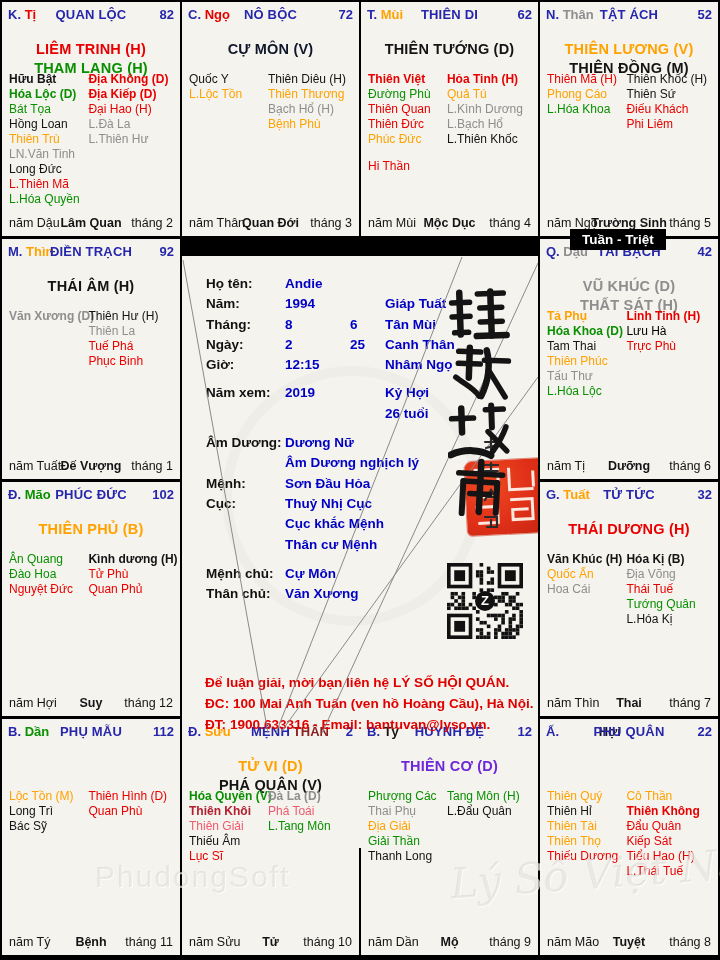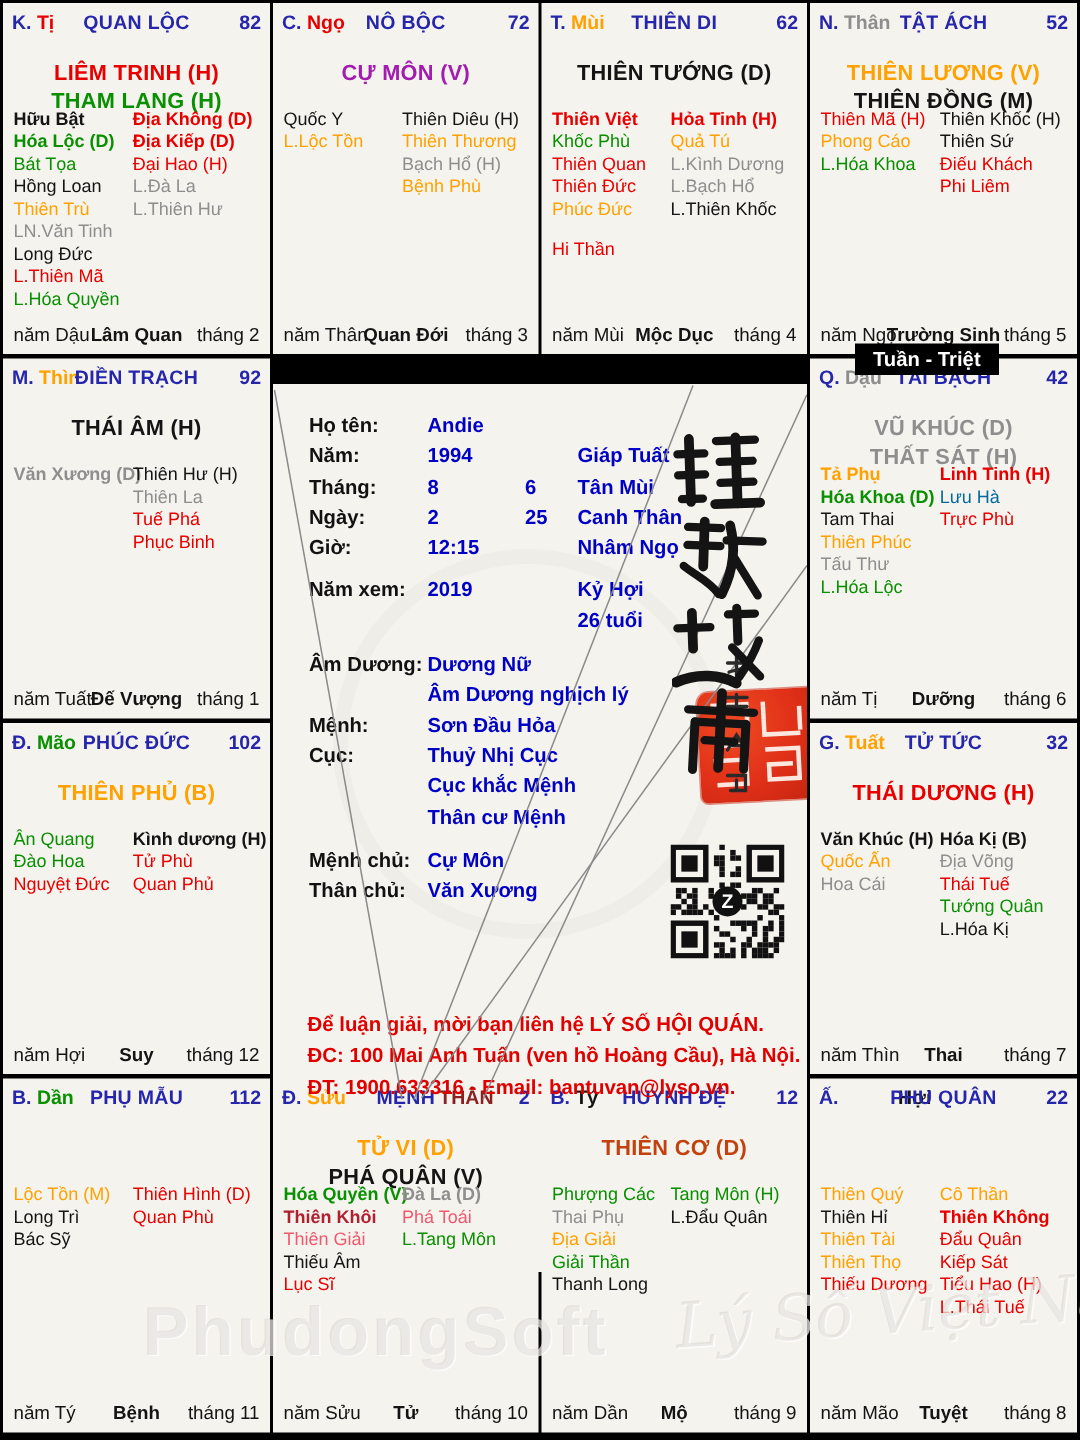--- a/index.html
+++ b/index.html
@@ -47,21 +47,21 @@
     background:radial-gradient(circle at 30% 30%, #ef4a22 0%, #e03018 55%, #c42410 100%);
     border-radius:8px 4px 9px 5px;transform:rotate(-3deg);
     box-shadow:0 0 0 1px rgba(196,36,16,.5);
   }
   .qr{position:absolute;left:265px;top:307px;width:76px;height:76px;z-index:2;}
   .badge{
     position:absolute;left:570px;top:229px;z-index:9;background:#000;color:#fff;
     font-size:13.5px;font-weight:bold;padding:3px 12px;white-space:nowrap;
   }
   .wm{position:absolute;z-index:1;color:rgba(120,112,95,.13);text-shadow:1px 1px 0 rgba(255,255,255,.7);pointer-events:none;white-space:nowrap;}
-  .wm-left{left:95px;top:860px;font-size:46px;font-weight:bold;letter-spacing:2px;}
+  .wm-left{left:95px;top:860px;font-size:30px;font-weight:normal;letter-spacing:2px;}
   .wm-right{left:450px;top:848px;font-size:42px;font-style:italic;font-family:"DejaVu Serif",serif;transform:rotate(-4deg);}
   .ring{position:absolute;border:10px solid rgba(0,0,0,.022);border-radius:50%;z-index:0;}
 </style>
 </head>
 <body>
 
 <div id="chart">
 
   <div class="wm wm-left">PhudongSoft</div>
   <div class="wm wm-right">Lý Số Việt Nam</div>
@@ -390,21 +390,21 @@
       </div>
       <div class="pfoot">
         <span class="fy">năm Dậu</span>
         <span class="fc">Lâm Quan</span>
         <span class="fm">tháng 2</span>
       </div>
     </div>
     <div class="cell" style="left: 182px; top: 2px; width: 177px; height: 234px;">
       <div class="ph"><span><span class="stem">C. </span><span style="color: rgb(232, 0, 0);">Ngọ</span></span><span class="pname">NÔ BỘC</span><span class="pnum">72</span></div>
       <div class="pmain">
-        <div style="color: #a21caf;">CỰ MÔN (V)</div>
+        <div style="color: #0f172a;">CỰ MÔN (V)</div>
       </div>
       <div class="pstars">
         <div class="pcol pcol-l">
           <div class="star" style="color: rgb(20, 20, 20);">Quốc Y</div>
           <div class="star" style="color: rgb(255, 162, 0);">L.Lộc Tồn</div>
         </div>
         <div class="pcol pcol-r">
           <div class="star" style="color: rgb(20, 20, 20);">Thiên Diêu (H)</div>
           <div class="star" style="color: rgb(255, 162, 0);">Thiên Thương</div>
           <div class="star" style="color: rgb(142, 142, 142);">Bạch Hổ (H)</div>
@@ -418,21 +418,21 @@
       </div>
     </div>
     <div class="cell" style="left: 361px; top: 2px; width: 177px; height: 234px;">
       <div class="ph"><span><span class="stem">T. </span><span style="color: rgb(255, 162, 0);">Mùi</span></span><span class="pname">THIÊN DI</span><span class="pnum">62</span></div>
       <div class="pmain">
         <div style="color: rgb(20, 20, 20);">THIÊN TƯỚNG (D)</div>
       </div>
       <div class="pstars">
         <div class="pcol pcol-l">
           <div class="star bold" style="color: rgb(232, 0, 0);">Thiên Việt</div>
-          <div class="star" style="color: rgb(8, 144, 0);">Khốc Phù</div>
+          <div class="star" style="color: rgb(8, 144, 0);">Đường Phù</div>
           <div class="star" style="color: rgb(232, 0, 0);">Thiên Quan</div>
           <div class="star" style="color: rgb(232, 0, 0);">Thiên Đức</div>
           <div class="star" style="color: rgb(255, 162, 0);">Phúc Đức</div>
           <div class="star" style="color: rgb(232, 0, 0); margin-top: 12px;">Hi Thần</div>
         </div>
         <div class="pcol pcol-r">
           <div class="star bold" style="color: rgb(232, 0, 0);">Hỏa Tinh (H)</div>
           <div class="star" style="color: rgb(255, 162, 0);">Quả Tú</div>
           <div class="star" style="color: rgb(142, 142, 142);">L.Kình Dương</div>
           <div class="star" style="color: rgb(142, 142, 142);">L.Bạch Hổ</div>
@@ -502,21 +502,21 @@
         <div class="pcol pcol-l">
           <div class="star bold" style="color: rgb(255, 162, 0);">Tả Phụ</div>
           <div class="star bold" style="color: rgb(8, 144, 0);">Hóa Khoa (D)</div>
           <div class="star" style="color: rgb(20, 20, 20);">Tam Thai</div>
           <div class="star" style="color: rgb(255, 162, 0);">Thiên Phúc</div>
           <div class="star" style="color: rgb(142, 142, 142);">Tấu Thư</div>
           <div class="star" style="color: rgb(8, 144, 0);">L.Hóa Lộc</div>
         </div>
         <div class="pcol pcol-r">
           <div class="star bold" style="color: rgb(232, 0, 0);">Linh Tinh (H)</div>
-          <div class="star" style="color: #0369a1;">Lưu Hà</div>
+          <div class="star" style="color: #000000;">Lưu Hà</div>
           <div class="star" style="color: rgb(232, 0, 0);">Trực Phù</div>
         </div>
       </div>
       <div class="pfoot">
         <span class="fy">năm Tị</span>
         <span class="fc">Dưỡng</span>
         <span class="fm">tháng 6</span>
       </div>
     </div>
     <div class="cell" style="left: 2px; top: 482px; width: 178px; height: 234px;">
@@ -609,21 +609,21 @@
       </div>
       <div class="pfoot">
         <span class="fy">năm Sửu</span>
         <span class="fc">Tử</span>
         <span class="fm">tháng 10</span>
       </div>
     </div>
     <div class="cell" style="left: 361px; top: 719px; width: 177px; height: 236px;">
       <div class="ph"><span><span class="stem">B. </span><span style="color: rgb(20, 20, 20);">Tý</span></span><span class="pname">HUYNH ĐỆ</span><span class="pnum">12</span></div>
       <div class="pmain">
-        <div style="color: #c2410c;">THIÊN CƠ (D)</div>
+        <div style="color: #6d28d9;">THIÊN CƠ (D)</div>
       </div>
       <div class="pstars">
         <div class="pcol pcol-l">
           <div class="star" style="color: rgb(8, 144, 0);">Phượng Các</div>
           <div class="star" style="color: rgb(142, 142, 142);">Thai Phụ</div>
           <div class="star" style="color: rgb(255, 162, 0);">Địa Giải</div>
           <div class="star" style="color: rgb(8, 144, 0);">Giải Thần</div>
           <div class="star" style="color: rgb(20, 20, 20);">Thanh Long</div>
         </div>
         <div class="pcol pcol-r">

